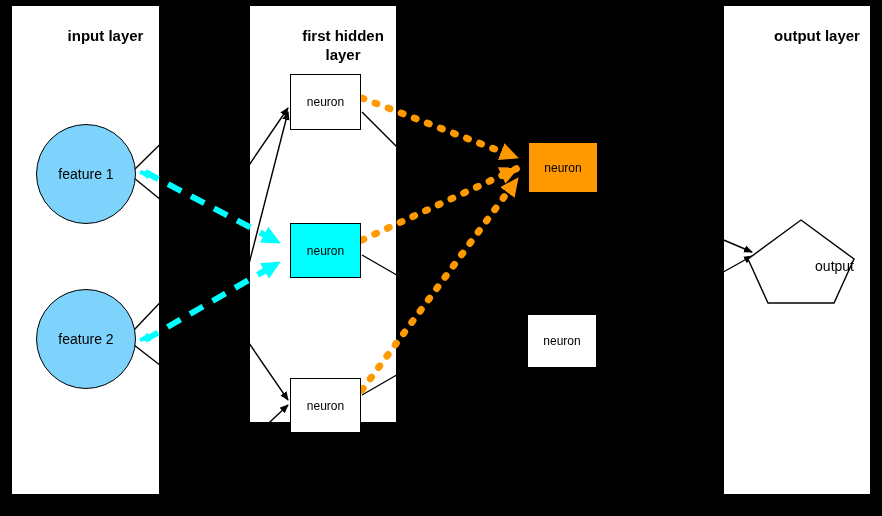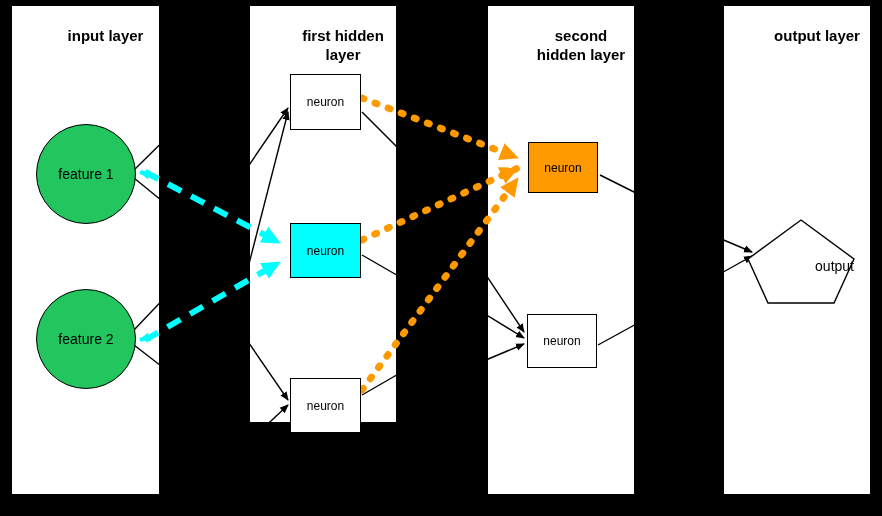--- a/index.html
+++ b/index.html
@@ -29,21 +29,21 @@
   .svg-layer{
     position:absolute;
     left:0;top:0;
     width:882px;height:516px;
     pointer-events:none;
   }
   .circle-node{
     position:absolute;
     border:1px solid #000;
     border-radius:50%;
-    background:#22c55e;
+    background:#7dd3fc;
     box-sizing:border-box;
     display:flex;
     align-items:center;
     justify-content:center;
     font-size:14px;
     color:#000;
   }
   .box-node{
     position:absolute;
     border:1.5px solid #000;
@@ -76,24 +76,20 @@
 
   <div class="panel" style="left:12px;top:6px;width:147px;height:488px;">
     <div class="panel-title" style="top:20px;">input layer</div>
   </div>
 
   <div class="panel" style="left:250px;top:6px;width:146px;height:416px;text-decoration:underline;">
     <div class="panel-title" style="top:20px;">first hidden</div>
     <div class="panel-title" style="top:39px;">layer</div>
   </div>
 
-  <div class="panel" style="left:488px;top:6px;width:146px;height:488px;">
-    <div class="panel-title" style="top:20px;">second</div>
-    <div class="panel-title" style="top:39px;">hidden layer</div>
-  </div>
 
   <div class="panel" style="left:724px;top:6px;width:146px;height:488px;">
     <div class="panel-title" style="top:20px;text-align:center;">output layer</div>
   </div>
 
   <svg class="svg-layer" viewBox="0 0 882 516" xmlns="http://www.w3.org/2000/svg">
     <defs>
       <marker id="arrowBlack" markerWidth="9" markerHeight="9" refX="8" refY="4.5" orient="auto" markerUnits="userSpaceOnUse">
         <path d="M0,0.8 L9,4.5 L0,8.2 z" fill="#000"></path>
       </marker>

